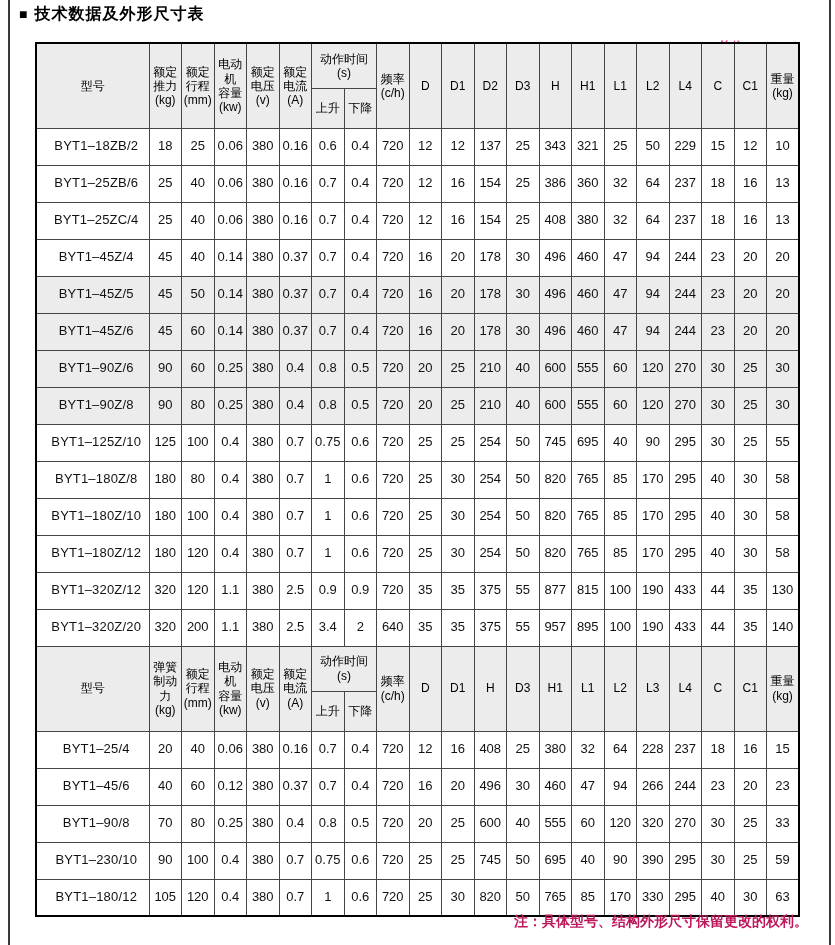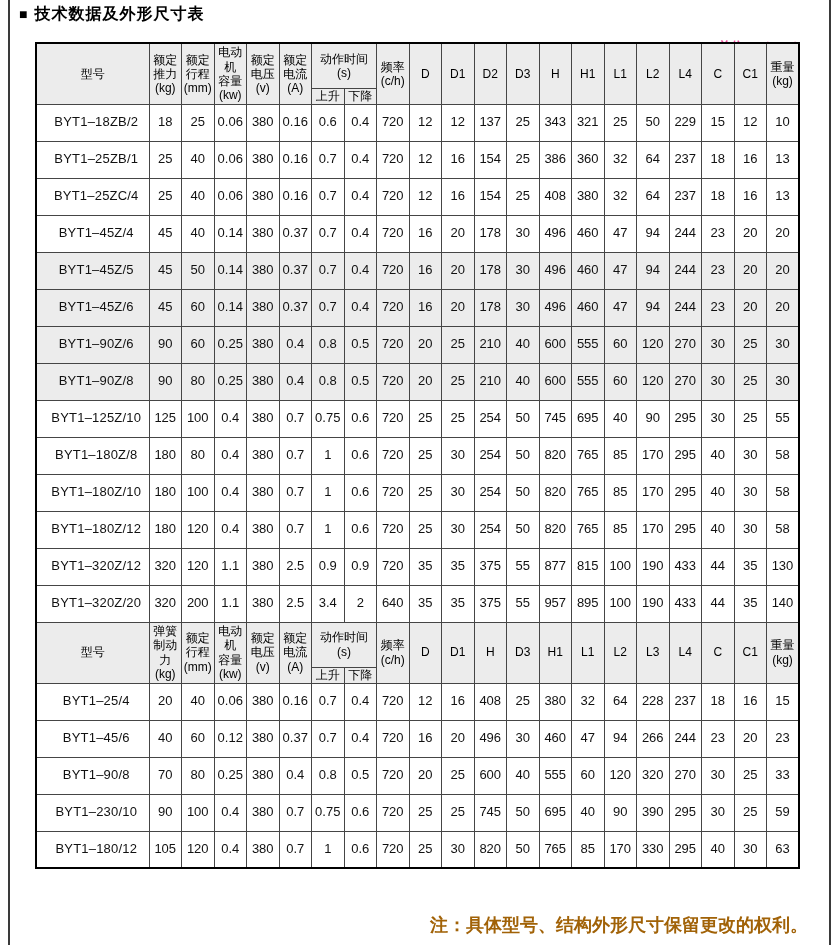--- a/index.html
+++ b/index.html
@@ -45,33 +45,33 @@
     overflow: hidden;
   }
   .spec thead th {
     background: #ececec;
     font-weight: normal;
     font-size: 12px;
     line-height: 1.18;
     color: #000;
   }
   .spec tr.hrow1 th { height: 45px; }
-  .spec tr.hrow2 th { height: 16px; }
+  .spec tr.hrow2 th { height: 40px; }
   .spec td {
     height: 37px;
     font-size: 13px;
     line-height: 1.1;
     background: #fff;
   }
   .spec td.model { font-size: 13px; letter-spacing: 0.2px; padding-left: 8px; }
   .spec tr.shaded td { background: #ececec; }
 
   .footnote {
     position: absolute; right: 27px; top: 913px;
-    font-size: 18px; font-weight: bold; color: #a16207;
+    font-size: 14px; font-weight: bold; color: #be185d;
     white-space: nowrap;
   }
 </style>
 </head>
 <body>
 
 <div class="page">
   <div class="edge edge-left"></div>
   <div class="edge edge-right"></div>
 
@@ -164,21 +164,21 @@
           <td>343</td>
           <td>321</td>
           <td>25</td>
           <td>50</td>
           <td>229</td>
           <td>15</td>
           <td>12</td>
           <td>10</td>
         </tr>
         <tr>
-          <td class="model">BYT1–25ZB/1</td>
+          <td class="model">BYT1–25ZB/6</td>
           <td>25</td>
           <td>40</td>
           <td>0.06</td>
           <td>380</td>
           <td>0.16</td>
           <td>0.7</td>
           <td>0.4</td>
           <td>720</td>
           <td>12</td>
           <td>16</td>

